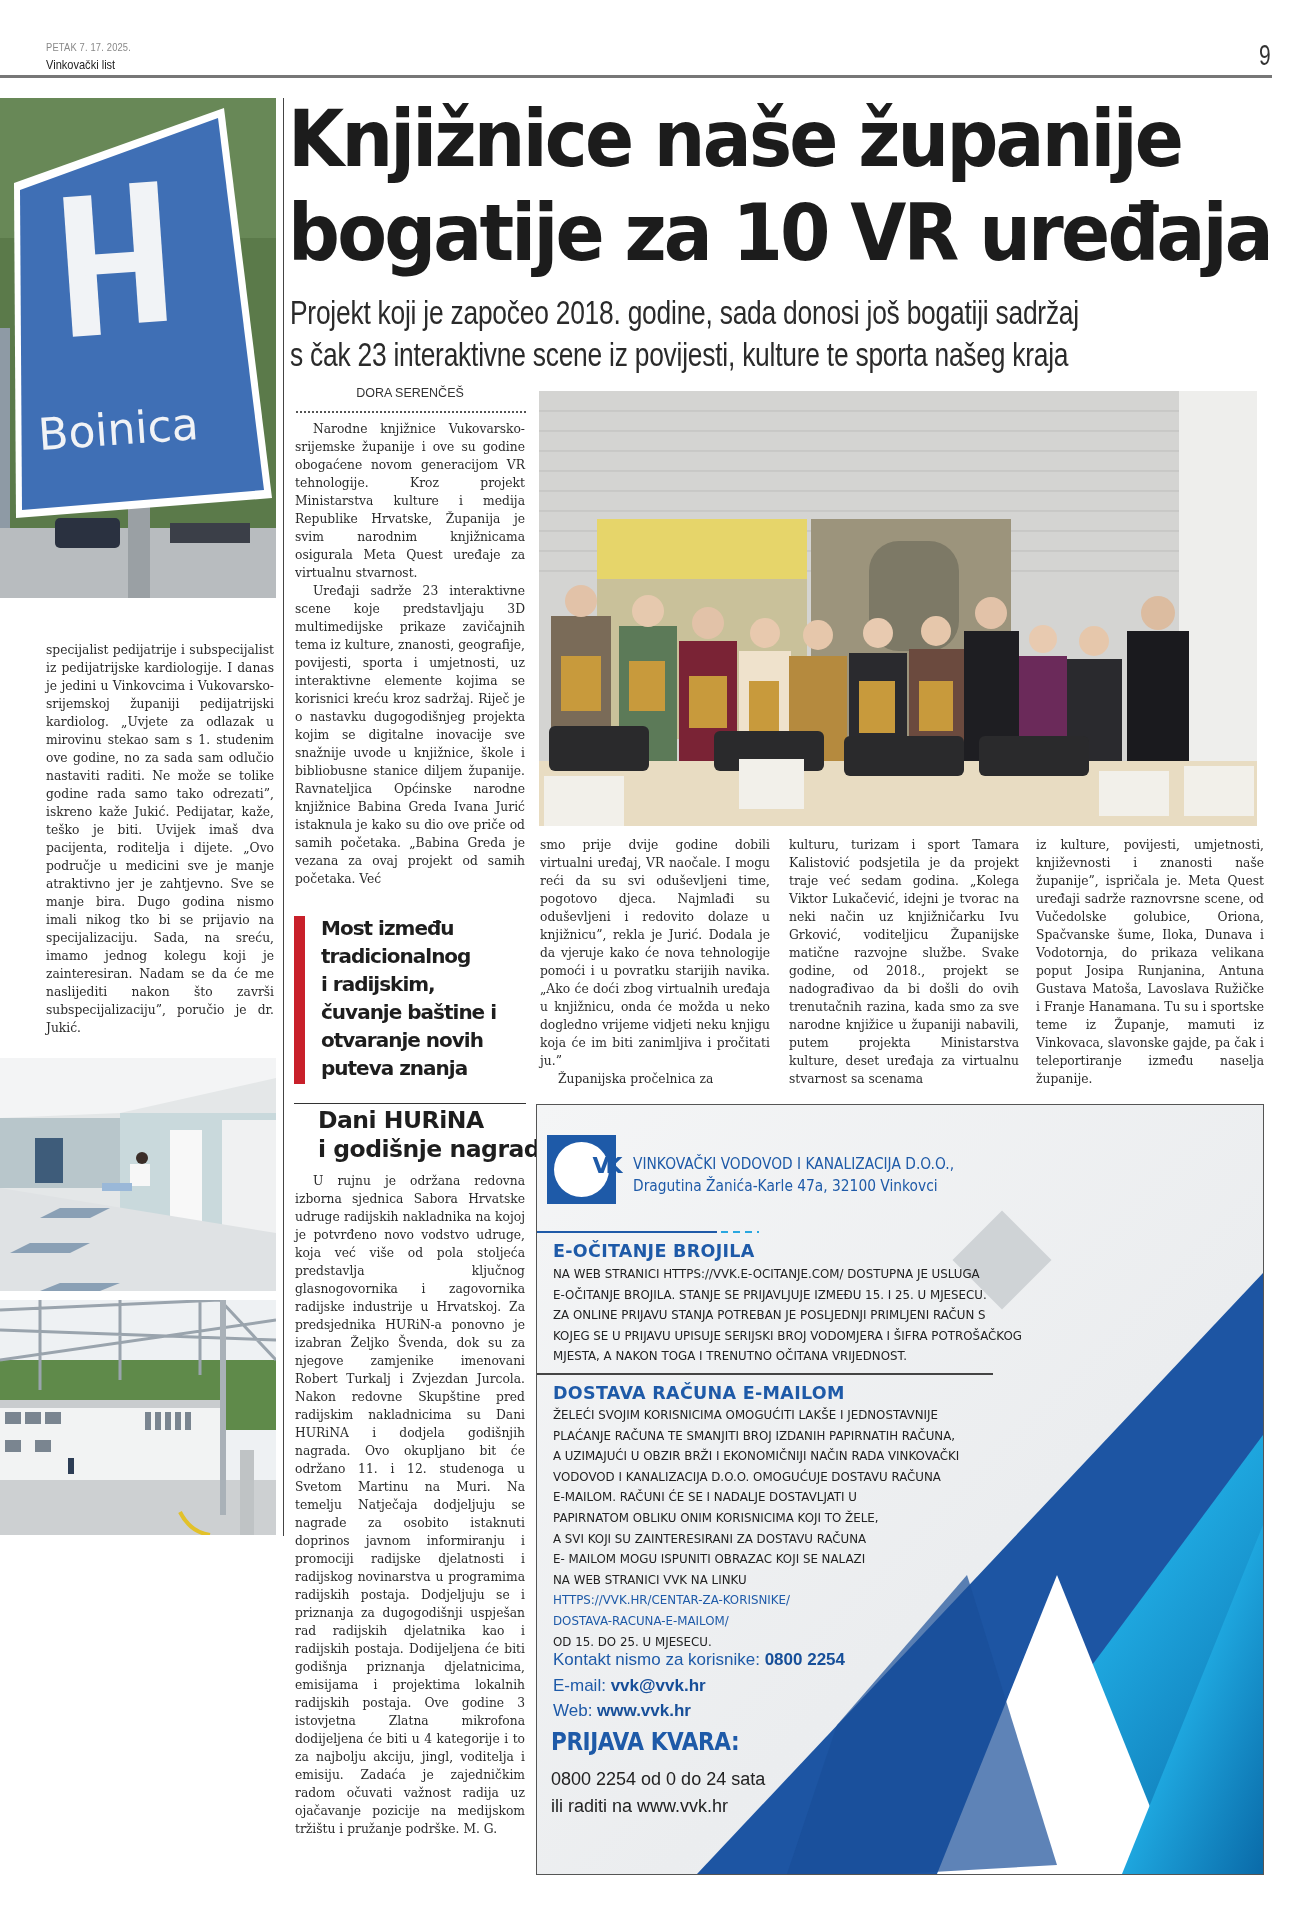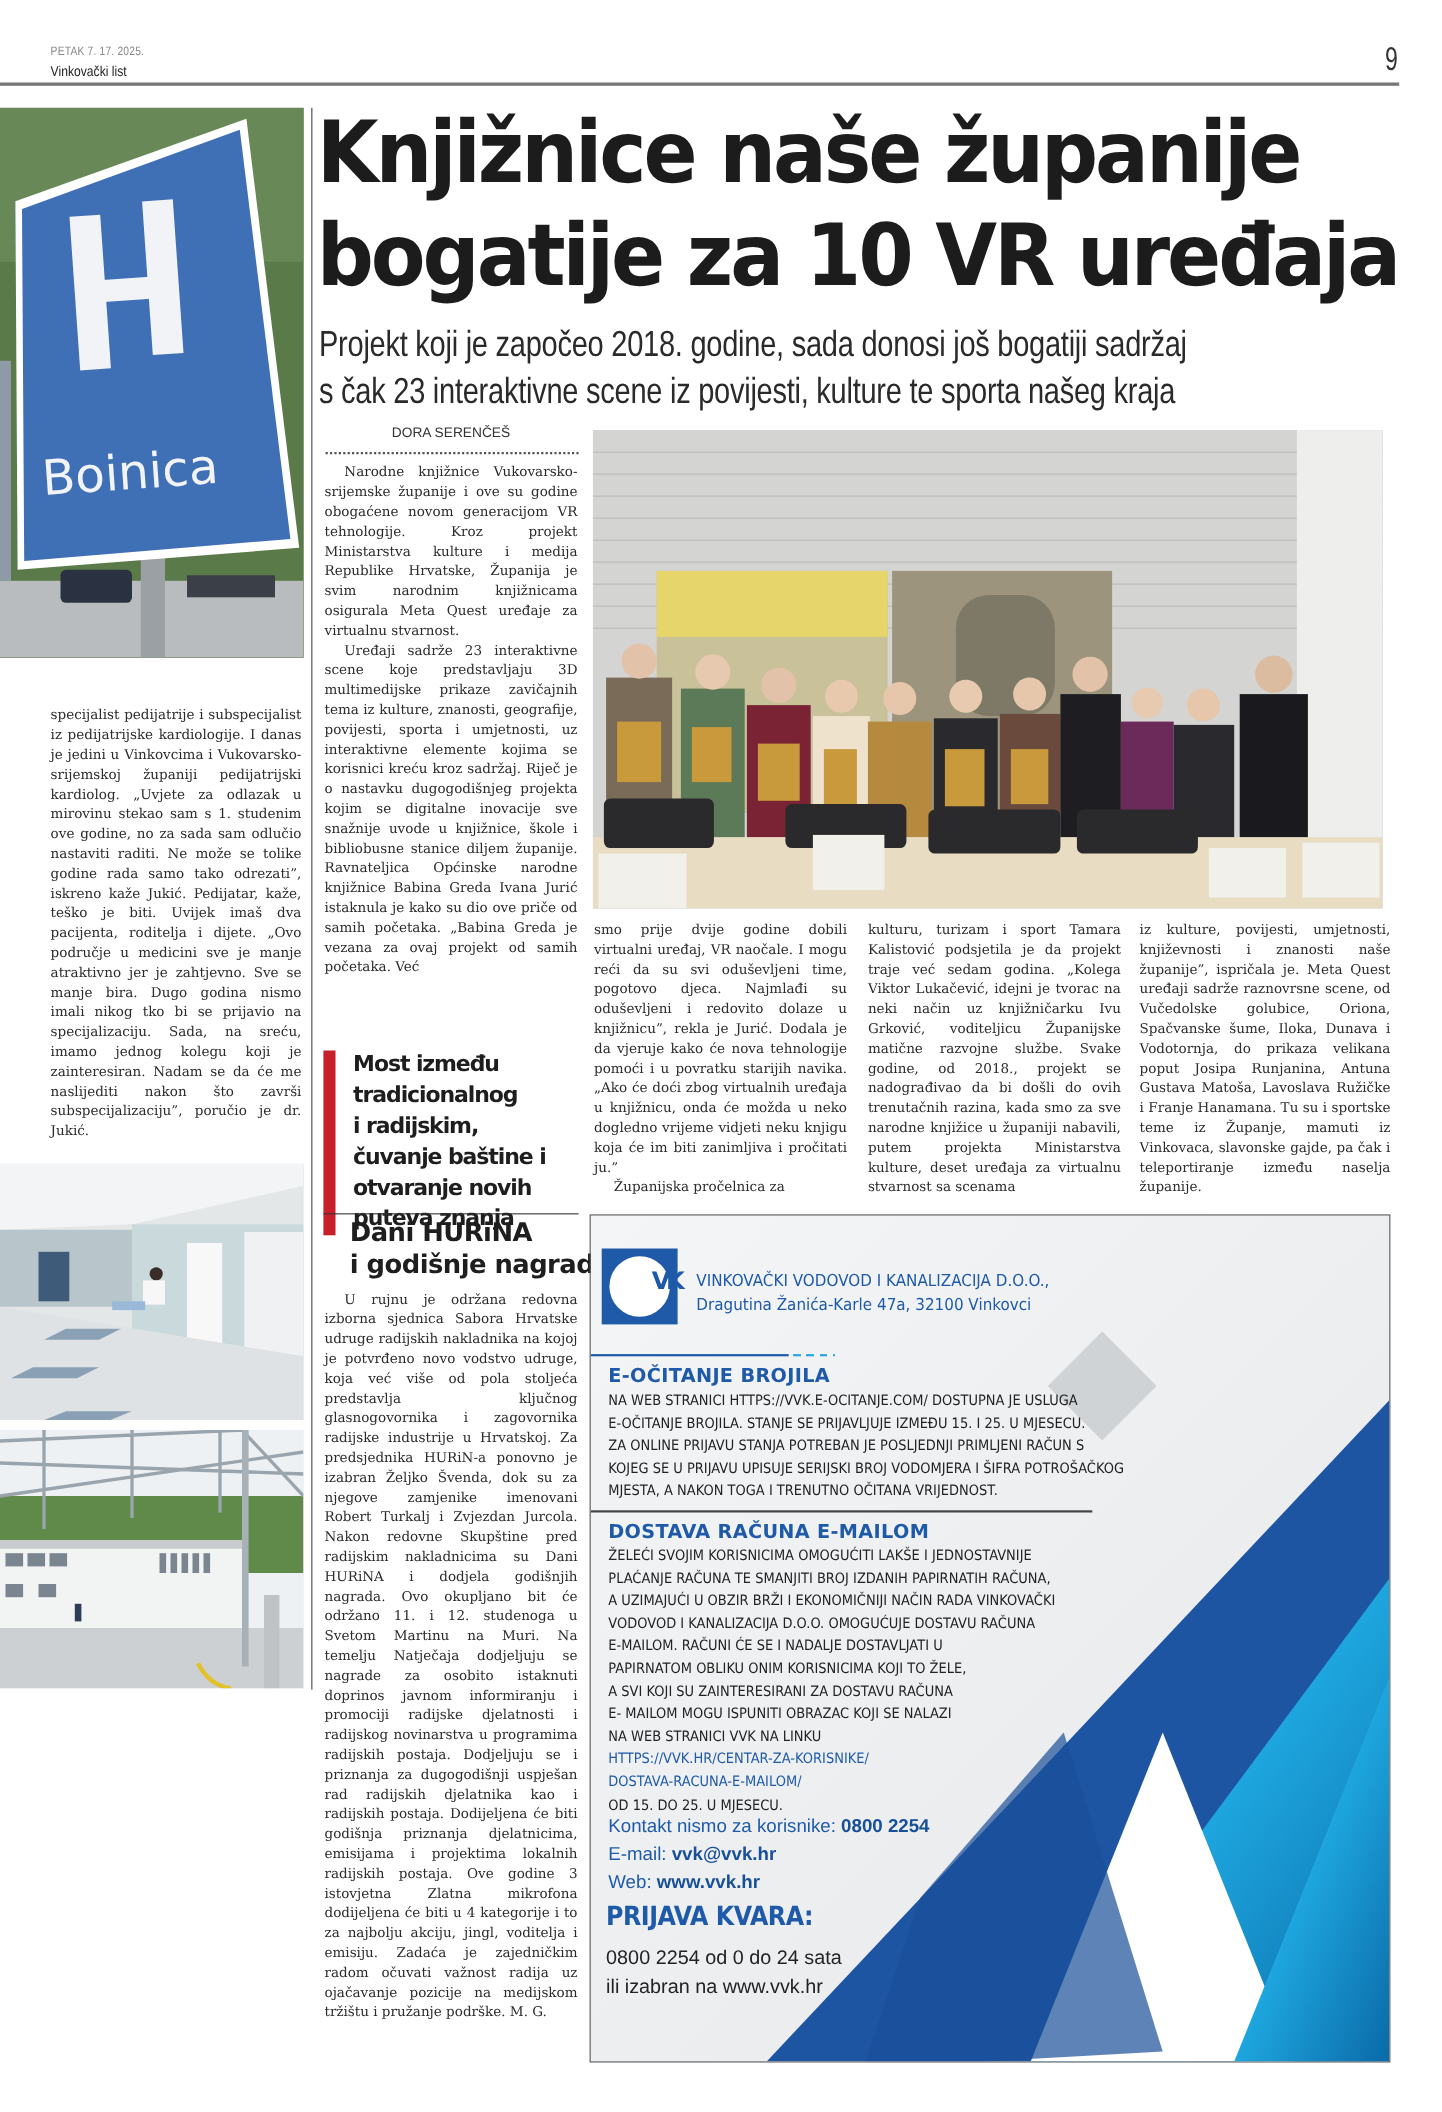--- a/index.html
+++ b/index.html
@@ -22,21 +22,21 @@
   
   #byline { left:294px; top:386px; width:232px; text-align:center; font-family:"Liberation Sans",sans-serif; font-weight:normal; font-size:12.5px; color:#333; }
   #byline-dots { left:296px; top:411px; width:230px; border-top:2px dotted #555; }
 
   .body-text { font-family:"DejaVu Serif","Liberation Serif",serif; font-size:12.3px; line-height:18px; color:#2b2b2b; text-align:justify; hyphens:manual; }
   .body-text p { margin:0; text-indent:18px; }
   .body-text p.noindent { text-indent:0; }
 
   #col-left-text { left:46px; top:641px; width:228px; }
   #col2-top { left:295px; top:420px; width:230px; }
-  #callout { left:294px; top:916px; width:232px; height:168px;margin-top:39px; }
+  #callout { left:294px; top:916px; width:232px; height:168px; }
   #callout-bar { position:absolute; left:0; top:0; width:11px; height:168px; background:#c8202a; }
   #callout-text { position:absolute; left:27px; top:-2px; width:210px; font-family:"DejaVu Sans","Liberation Sans",sans-serif; font-weight:bold; font-size:20px; line-height:28px; color:#1e1e1e; letter-spacing:-1px; }
   #callout-rule { left:294px; top:1103px; width:232px; height:1px; background:#333; }
   #hurina-title { left:294px; top:1106px; width:240px; font-family:"DejaVu Sans","Liberation Sans",sans-serif; font-weight:bold; font-size:23.5px; line-height:29px; color:#1e1e1e; letter-spacing:-0.5px;margin-left:24px; }
   #col2-bottom { left:295px; top:1172px; width:230px; }
 
   
   #main-photo { left:539px; top:391px; width:718px; height:435px; overflow:hidden; background:#d8d8d6; }
 
   #col3 { left:540px; top:836px; width:230px; }
@@ -317,15 +317,15 @@
 
   <div id="ad-contact">
     <div><span>Kontakt nismo za korisnike: </span><b>0800 2254</b></div>
     <div><span>E-mail: </span><b>vvk@vvk.hr</b></div>
     <div><span>Web: </span><b>www.vvk.hr</b></div>
   </div>
 
   <div id="ad-kvar">PRIJAVA KVARA:</div>
   <div id="ad-kvar-text">
     <div>0800 2254 od 0 do 24 sata</div>
-    <div>ili izabran na www.vvk.hr</div>
+    <div>ili raditi na www.vvk.hr</div>
   </div>
 </div>
 
 </body></html>

